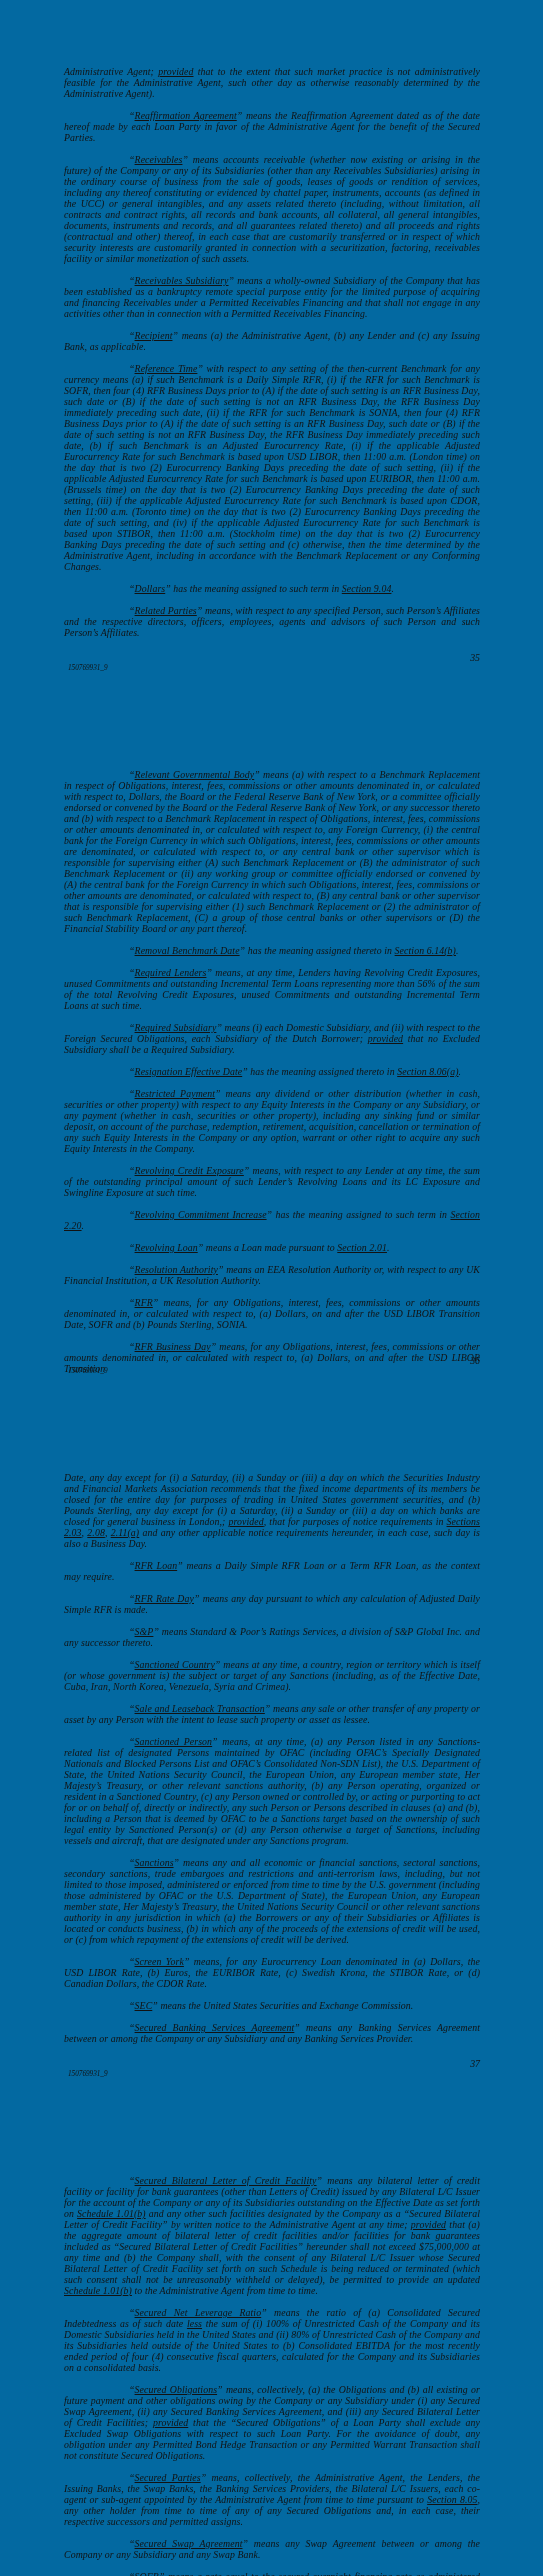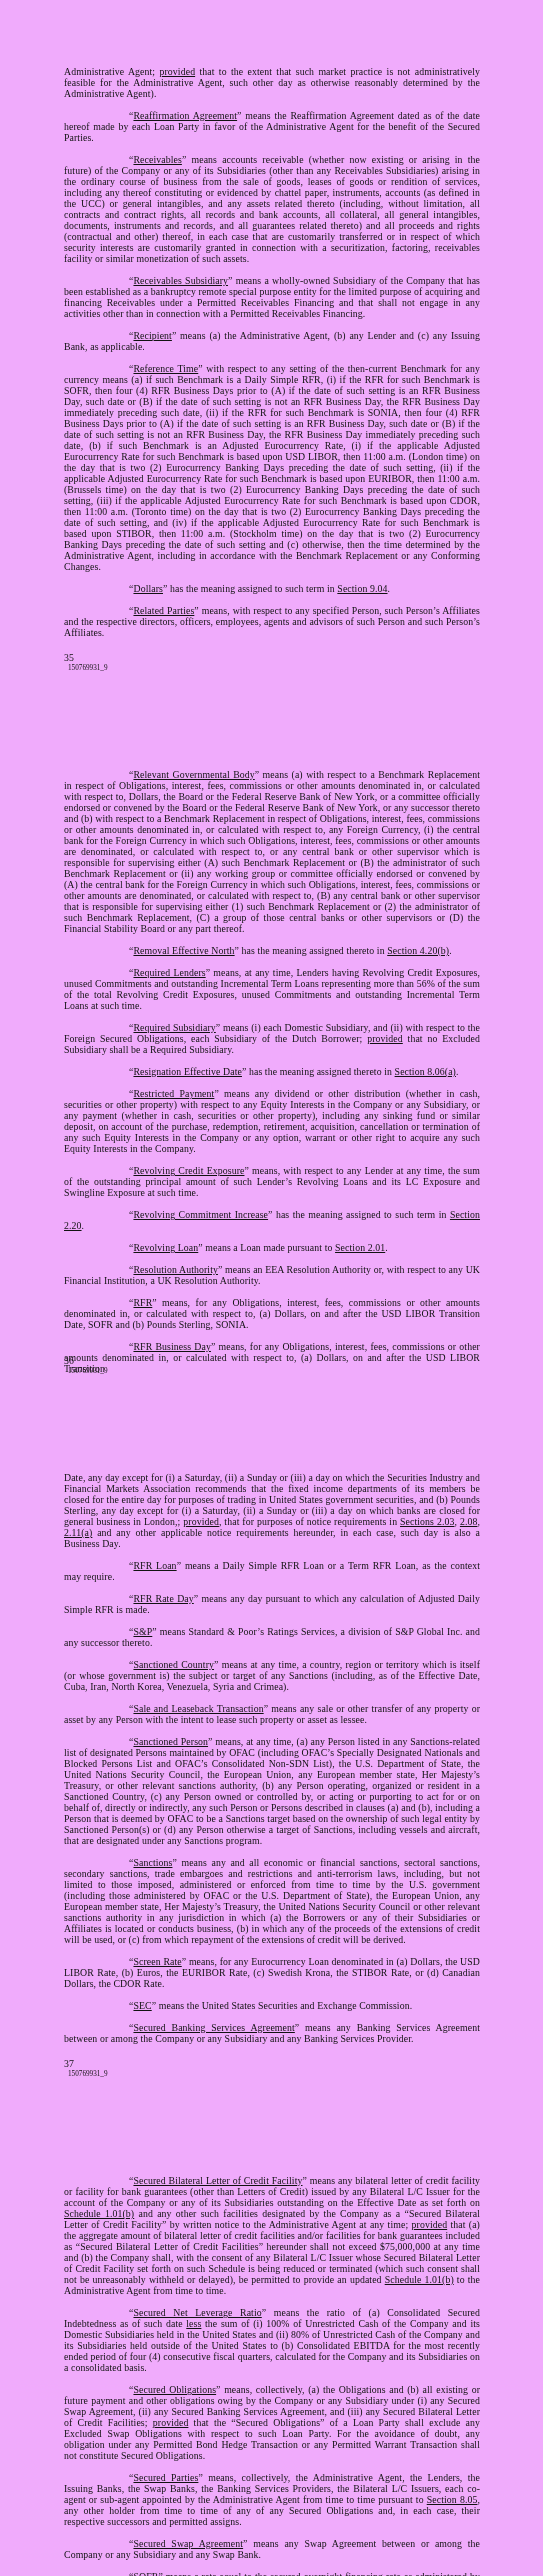--- a/index.html
+++ b/index.html
@@ -9,22 +9,23 @@
     width: 544px;
     font-family: "Liberation Serif", "DejaVu Serif", serif;
     color: #121212;
     -webkit-font-smoothing: antialiased;
   }
   .doc { width: 544px; }
   .page {
     position: relative;
     width: 544px;
     height: 703px;
-    background: #f0abfc;
+    background: #0369a1;
     overflow: hidden;
+    font-style: italic;
   }
   .page-body {
     position: absolute;
     top: 66px;
     left: 64px;
     width: 416px;
     font-size: 9.8px;
     line-height: 11px;
     text-align: justify;
     letter-spacing: 0.1px;
@@ -34,21 +35,21 @@
   .u {
     text-decoration: underline;
     text-underline-offset: 1px;
     text-decoration-thickness: 0.5px;
   }
   .page-number {
     position: absolute;
     top: 652px;
     left: 64px;
     width: 416px;
-    text-align: left;
+    text-align: right;
     font-size: 9.8px;
   }
   .doc-id {
     position: absolute;
     top: 664px;
     left: 68px;
     font-size: 7.2px;
   }
 </style>
 </head>
@@ -67,21 +68,21 @@
         <p class="para indent"><span>“</span><span class="u">Dollars</span><span>” has the meaning assigned to such term in </span><span class="u">Section 9.04</span><span>.</span></p>
         <p class="para indent"><span>“</span><span class="u">Related Parties</span><span>” means, with respect to any specified Person, such Person’s Affiliates and the respective directors, officers, employees, agents and advisors of such Person and such Person’s Affiliates.</span></p>
       </div>
     <div class="page-number">35</div>
     <div class="doc-id">150769931_9</div>
   </section>
 
   <section class="page">
     <div class="page-body">
         <p class="para indent"><span>“</span><span class="u">Relevant Governmental Body</span><span>” means (a) with respect to a Benchmark Replacement in respect of Obligations, interest, fees, commissions or other amounts denominated in, or calculated with respect to, Dollars, the Board or the Federal Reserve Bank of New York, or a committee officially endorsed or convened by the Board or the Federal Reserve Bank of New York, or any successor thereto and (b) with respect to a Benchmark Replacement in respect of Obligations, interest, fees, commissions or other amounts denominated in, or calculated with respect to, any Foreign Currency, (i) the central bank for the Foreign Currency in which such Obligations, interest, fees, commissions or other amounts are denominated, or calculated with respect to, or any central bank or other supervisor which is responsible for supervising either (A) such Benchmark Replacement or (B) the administrator of such Benchmark Replacement or (ii) any working group or committee officially endorsed or convened by (A) the central bank for the Foreign Currency in which such Obligations, interest, fees, commissions or other amounts are denominated, or calculated with respect to, (B) any central bank or other supervisor that is responsible for supervising either (1) such Benchmark Replacement or (2) the administrator of such Benchmark Replacement, (C) a group of those central banks or other supervisors or (D) the Financial Stability Board or any part thereof.</span></p>
-        <p class="para indent"><span>“</span><span class="u">Removal Effective North</span><span>” has the meaning assigned thereto in </span><span class="u">Section 4.20(b)</span><span>.</span></p>
+        <p class="para indent"><span>“</span><span class="u">Removal Benchmark Date</span><span>” has the meaning assigned thereto in </span><span class="u">Section 6.14(b)</span><span>.</span></p>
         <p class="para indent"><span>“</span><span class="u">Required Lenders</span><span>” means, at any time, Lenders having Revolving Credit Exposures, unused Commitments and outstanding Incremental Term Loans representing more than 56% of the sum of the total Revolving Credit Exposures, unused Commitments and outstanding Incremental Term Loans at such time.</span></p>
         <p class="para indent"><span>“</span><span class="u">Required Subsidiary</span><span>” means (i) each Domestic Subsidiary, and (ii) with respect to the Foreign Secured Obligations, each Subsidiary of the Dutch Borrower; </span><span class="u">provided</span><span> that no Excluded Subsidiary shall be a Required Subsidiary.</span></p>
         <p class="para indent"><span>“</span><span class="u">Resignation Effective Date</span><span>” has the meaning assigned thereto in </span><span class="u">Section 8.06(a)</span><span>.</span></p>
         <p class="para indent"><span>“</span><span class="u">Restricted Payment</span><span>” means any dividend or other distribution (whether in cash, securities or other property) with respect to any Equity Interests in the Company or any Subsidiary, or any payment (whether in cash, securities or other property), including any sinking fund or similar deposit, on account of the purchase, redemption, retirement, acquisition, cancellation or termination of any such Equity Interests in the Company or any option, warrant or other right to acquire any such Equity Interests in the Company.</span></p>
         <p class="para indent"><span>“</span><span class="u">Revolving Credit Exposure</span><span>” means, with respect to any Lender at any time, the sum of the outstanding principal amount of such Lender’s Revolving Loans and its LC Exposure and Swingline Exposure at such time.</span></p>
         <p class="para indent"><span>“</span><span class="u">Revolving Commitment Increase</span><span>” has the meaning assigned to such term in </span><span class="u">Section 2.20</span><span>.</span></p>
         <p class="para indent"><span>“</span><span class="u">Revolving Loan</span><span>” means a Loan made pursuant to </span><span class="u">Section 2.01</span><span>.</span></p>
         <p class="para indent"><span>“</span><span class="u">Resolution Authority</span><span>” means an EEA Resolution Authority or, with respect to any UK Financial Institution, a UK Resolution Authority.</span></p>
         <p class="para indent"><span>“</span><span class="u">RFR</span><span>” means, for any Obligations, interest, fees, commissions or other amounts denominated in, or calculated with respect to, (a) Dollars, on and after the USD LIBOR Transition Date, SOFR and (b) Pounds Sterling, SONIA.</span></p>
         <p class="para indent"><span>“</span><span class="u">RFR Business Day</span><span>” means, for any Obligations, interest, fees, commissions or other amounts denominated in, or calculated with respect to, (a) Dollars, on and after the USD LIBOR Transition</span></p>
@@ -93,21 +94,21 @@
   <section class="page">
     <div class="page-body">
         <p class="para"><span>Date, any day except for (i) a Saturday, (ii) a Sunday or (iii) a day on which the Securities Industry and Financial Markets Association recommends that the fixed income departments of its members be closed for the entire day for purposes of trading in United States government securities, and (b) Pounds Sterling, any day except for (i) a Saturday, (ii) a Sunday or (iii) a day on which banks are closed for general business in London,; </span><span class="u">provided</span><span>, that for purposes of notice requirements in </span><span class="u">Sections 2.03</span><span>, </span><span class="u">2.08</span><span>, </span><span class="u">2.11(a)</span><span> and any other applicable notice requirements hereunder, in each case, such day is also a Business Day.</span></p>
         <p class="para indent"><span>“</span><span class="u">RFR Loan</span><span>” means a Daily Simple RFR Loan or a Term RFR Loan, as the context may require.</span></p>
         <p class="para indent"><span>“</span><span class="u">RFR Rate Day</span><span>” means any day pursuant to which any calculation of Adjusted Daily Simple RFR is made.</span></p>
         <p class="para indent"><span>“</span><span class="u">S&amp;P</span><span>” means Standard &amp; Poor’s Ratings Services, a division of S&amp;P Global Inc. and any successor thereto.</span></p>
         <p class="para indent"><span>“</span><span class="u">Sanctioned Country</span><span>” means at any time, a country, region or territory which is itself (or whose government is) the subject or target of any Sanctions (including, as of the Effective Date, Cuba, Iran, North Korea, Venezuela, Syria and Crimea).</span></p>
         <p class="para indent"><span>“</span><span class="u">Sale and Leaseback Transaction</span><span>” means any sale or other transfer of any property or asset by any Person with the intent to lease such property or asset as lessee.</span></p>
         <p class="para indent"><span>“</span><span class="u">Sanctioned Person</span><span>” means, at any time, (a) any Person listed in any Sanctions-related list of designated Persons maintained by OFAC (including OFAC’s Specially Designated Nationals and Blocked Persons List and OFAC’s Consolidated Non-SDN List), the U.S. Department of State, the United Nations Security Council, the European Union, any European member state, Her Majesty’s Treasury, or other relevant sanctions authority, (b) any Person operating, organized or resident in a Sanctioned Country, (c) any Person owned or controlled by, or acting or purporting to act for or on behalf of, directly or indirectly, any such Person or Persons described in clauses (a) and (b), including a Person that is deemed by OFAC to be a Sanctions target based on the ownership of such legal entity by Sanctioned Person(s) or (d) any Person otherwise a target of Sanctions, including vessels and aircraft, that are designated under any Sanctions program.</span></p>
         <p class="para indent"><span>“</span><span class="u">Sanctions</span><span>” means any and all economic or financial sanctions, sectoral sanctions, secondary sanctions, trade embargoes and restrictions and anti-terrorism laws, including, but not limited to those imposed, administered or enforced from time to time by the U.S. government (including those administered by OFAC or the U.S. Department of State), the European Union, any European member state, Her Majesty’s Treasury, the United Nations Security Council or other relevant sanctions authority in any jurisdiction in which (a) the Borrowers or any of their Subsidiaries or Affiliates is located or conducts business, (b) in which any of the proceeds of the extensions of credit will be used, or (c) from which repayment of the extensions of credit will be derived.</span></p>
-        <p class="para indent"><span>“</span><span class="u">Screen Rate</span><span>” means, for any Eurocurrency Loan denominated in (a) Dollars, the USD LIBOR Rate, (b) Euros, the EURIBOR Rate, (c) Swedish Krona, the STIBOR Rate, or (d) Canadian Dollars, the CDOR Rate.</span></p>
+        <p class="para indent"><span>“</span><span class="u">Screen York</span><span>” means, for any Eurocurrency Loan denominated in (a) Dollars, the USD LIBOR Rate, (b) Euros, the EURIBOR Rate, (c) Swedish Krona, the STIBOR Rate, or (d) Canadian Dollars, the CDOR Rate.</span></p>
         <p class="para indent"><span>“</span><span class="u">SEC</span><span>” means the United States Securities and Exchange Commission.</span></p>
         <p class="para indent"><span>“</span><span class="u">Secured Banking Services Agreement</span><span>” means any Banking Services Agreement between or among the Company or any Subsidiary and any Banking Services Provider.</span></p>
       </div>
     <div class="page-number">37</div>
     <div class="doc-id">150769931_9</div>
   </section>
 
   <section class="page">
     <div class="page-body">
         <p class="para indent"><span>“</span><span class="u">Secured Bilateral Letter of Credit Facility</span><span>” means any bilateral letter of credit facility or facility for bank guarantees (other than Letters of Credit) issued by any Bilateral L/C Issuer for the account of the Company or any of its Subsidiaries outstanding on the Effective Date as set forth on </span><span class="u">Schedule 1.01(b)</span><span> and any other such facilities designated by the Company as a “Secured Bilateral Letter of Credit Facility” by written notice to the Administrative Agent at any time; </span><span class="u">provided</span><span> that (a) the aggregate amount of bilateral letter of credit facilities and/or facilities for bank guarantees included as “Secured Bilateral Letter of Credit Facilities” hereunder shall not exceed $75,000,000 at any time and (b) the Company shall, with the consent of any Bilateral L/C Issuer whose Secured Bilateral Letter of Credit Facility set forth on such Schedule is being reduced or terminated (which such consent shall not be unreasonably withheld or delayed), be permitted to provide an updated </span><span class="u">Schedule 1.01(b)</span><span> to the Administrative Agent from time to time.</span></p>

